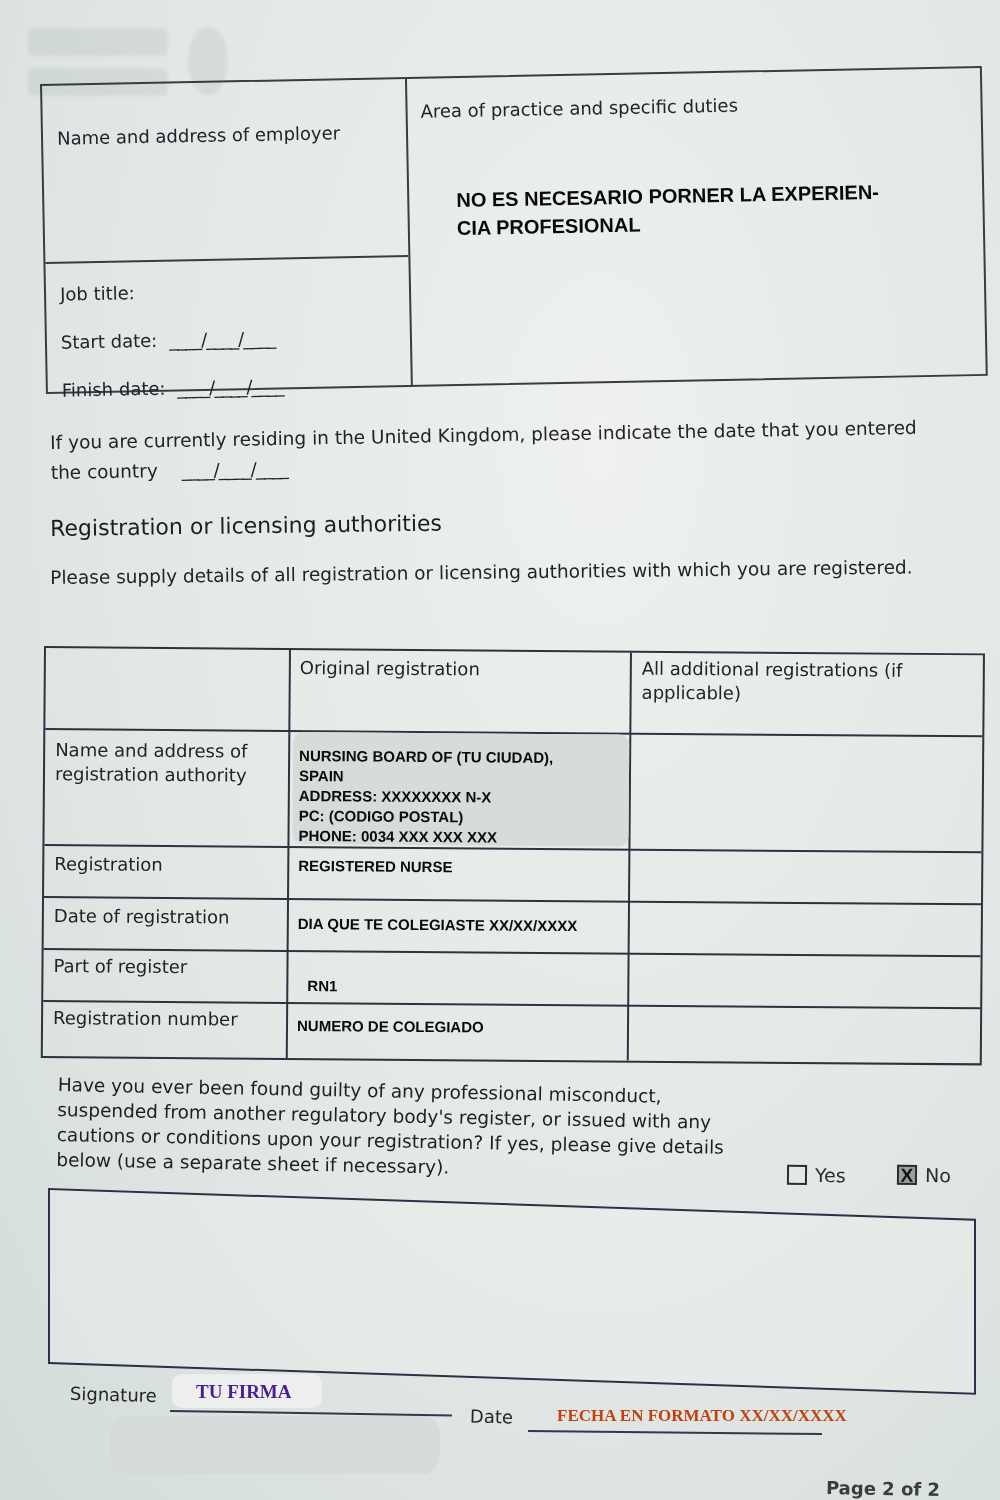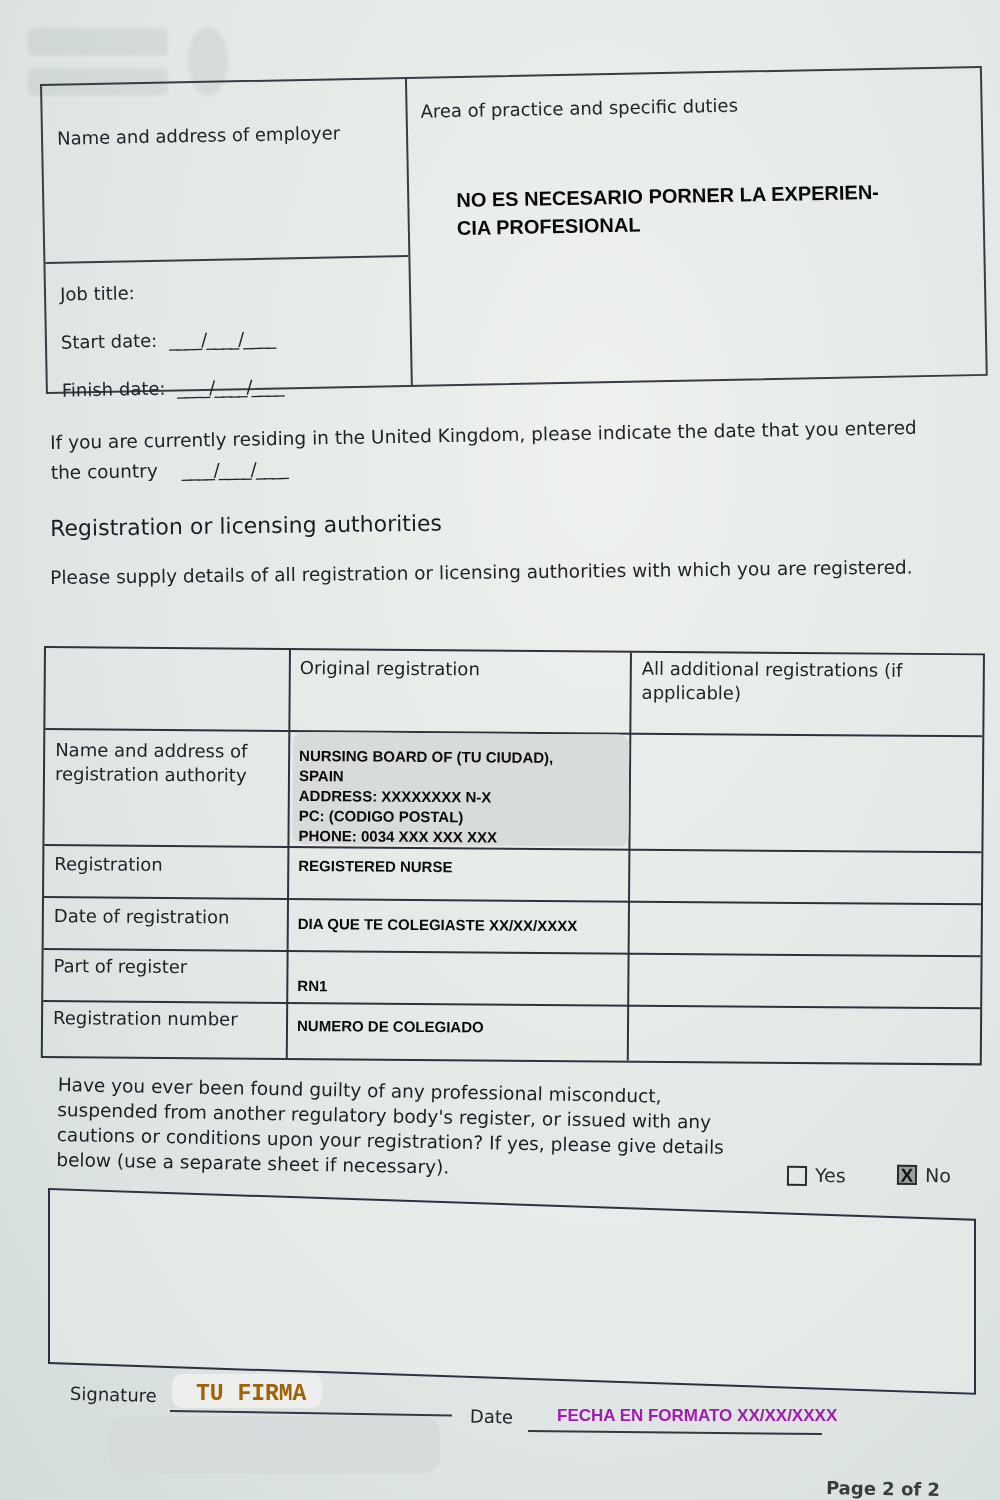--- a/index.html
+++ b/index.html
@@ -189,37 +189,37 @@
       left: 170px; top: 1410px; width: 282px;
       border-top: 2px solid #35364a;
       transform: rotate(0.9deg); transform-origin: left top;
     }
     .sig-value-bg {
       left: 172px; top: 1374px; width: 150px; height: 34px;
       background: #eef1ef; border-radius: 10px; opacity: 0.85;
     }
     .sig-value {
       left: 196px; top: 1381px;
-      font-family: Liberation Mono, monospace; font-weight: bold;
-      font-size: 23px; color: #a16207;
+      font-family: Liberation Serif, serif; font-weight: bold;
+      font-size: 19px; color: #4c1d95;
     }
     .sig-smudge {
       left: 110px; top: 1416px; width: 330px; height: 58px;
       background: #d3d9d7; border-radius: 18px; opacity: 0.7;
     }
     .date-label { left: 470px; top: 1406px; font-size: 18px; color: #24242c; transform: rotate(1.5deg); }
     .date-line {
       left: 528px; top: 1430px; width: 294px;
       border-top: 2px solid #35364a;
       transform: rotate(0.6deg); transform-origin: left top;
     }
     .date-value {
       left: 557px; top: 1406px;
-      font-family: Liberation Sans, sans-serif; font-weight: bold;
-      font-size: 17px; color: #a21caf;
+      font-family: Liberation Serif, serif; font-weight: bold;
+      font-size: 17px; color: #c2410c;
     }
     .page-num {
       left: 826px; top: 1478px;
       font-family: "DejaVu Sans", sans-serif; font-weight: bold;
       font-size: 18px; color: #3a3c40;
       transform: rotate(1deg);
     }
   </style>
 </head>
 <body>
@@ -285,31 +285,31 @@
 
   <div class="cell-label" style="left:10px;top:204px;">Registration</div>
   <div class="cell-value" style="left:254px;top:206px;">REGISTERED NURSE</div>
   <div class="cell-value" style="left:596px;top:206px;"></div>
 
   <div class="cell-label" style="left:10px;top:256px;">Date of registration</div>
   <div class="cell-value" style="left:254px;top:264px;">DIA QUE TE COLEGIASTE XX/XX/XXXX</div>
   <div class="cell-value" style="left:596px;top:264px;"></div>
 
   <div class="cell-label" style="left:10px;top:306px;">Part of register</div>
-  <div class="cell-value" style="left:254px;top:326px;">RN1</div>
+  <div class="cell-value" style="left:264px;top:326px;">RN1</div>
   <div class="cell-value" style="left:596px;top:326px;"></div>
 
   <div class="cell-label" style="left:10px;top:358px;">Registration number</div>
   <div class="cell-value" style="left:254px;top:366px;">NUMERO DE COLEGIADO</div>
   <div class="cell-value" style="left:596px;top:366px;"></div>
 </div>
 
 <div class="abs misconduct">Have you ever been found guilty of any professional misconduct, suspended from another regulatory body's register, or issued with any cautions or conditions upon your registration? If yes, please give details below (use a separate sheet if necessary).</div>
 
-<div class="abs yn" style="left:787px;align-items:flex-end;">
+<div class="abs yn" style="left:787px;">
   <div class="checkbox" id="yes-box"></div>
   <span>Yes</span>
 </div>
 <div class="abs yn" style="left:897px;">
   <div class="checkbox checked" id="no-box">X</div>
   <span>No</span>
 </div>
 
 <div class="abs details-box">
   <span></span>

